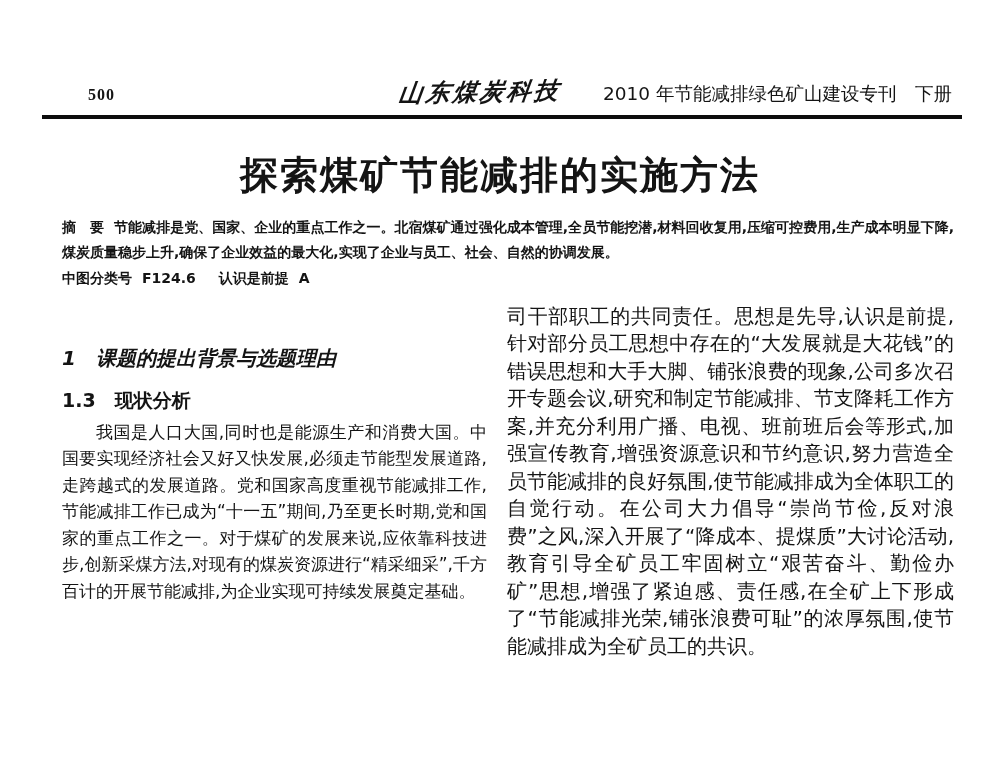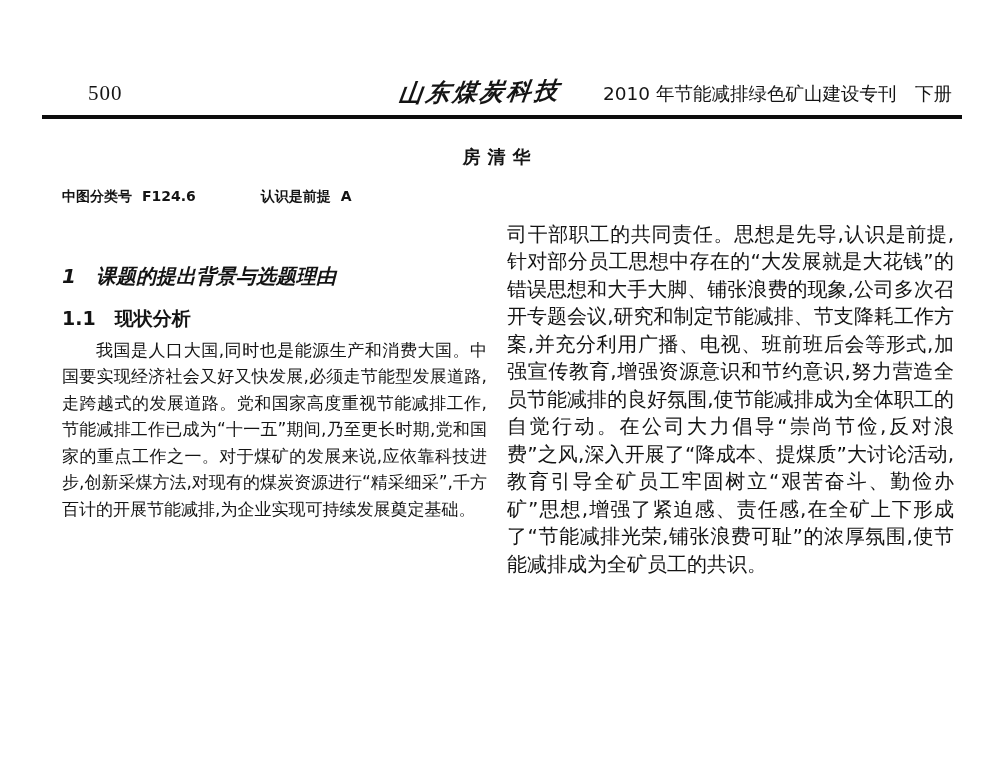--- a/index.html
+++ b/index.html
@@ -11,22 +11,23 @@
     font-family:"DejaVu Sans","Liberation Sans",sans-serif;
     color:#141414;
   }
   
   .hdr{
     display:flex;align-items:baseline;
     margin:76px 48px 0 88px;
   }
   .page-num{
     font-family:"Liberation Serif",serif;
-    font-size:21px;letter-spacing:1px;
+    font-size:16px;letter-spacing:1px;
     margin-right:auto;
+    font-weight:bold;
   }
   .journal-name{
     font-size:24px;font-weight:700;font-style:italic;
     letter-spacing:3px;
     transform:skewX(-8deg) rotate(-1deg);
     white-space:nowrap;
   }
   .issue-info{
     font-size:18.5px;margin-left:42px;white-space:nowrap;
   }
@@ -51,21 +52,21 @@
   }
   
   .meta{margin:17px 46px 0 62px;}
   .abstract{
     font-size:14px;font-weight:600;line-height:25px;
     text-align:justify;
   }
   .lbl{font-weight:700;margin-right:10px;}
   .kw-line{margin-top:3px;font-size:14px;font-weight:700;line-height:22px;}
   .clc-line{margin-top:2px;font-size:14px;font-weight:700;line-height:22px;}
-  .clc-line .val{margin-right:60px;font-weight:700;}
+  .clc-line .val{margin-right:18px;font-weight:700;}
   
   .cols{
     display:flex;
     margin:6px 0 0 62px;
   }
   .col-left{width:425px;margin-right:20px;}
   .col-right{width:447px;}
   .h2{
     margin-top:50px;
     font-size:20px;font-weight:700;line-height:27px;
@@ -95,33 +96,36 @@
 
 <div class="page">
 
   <div class="hdr">
     <span class="page-num">500</span>
     <span class="journal-name">山东煤炭科技</span>
     <span class="issue-info">2010 年节能减排绿色矿山建设专刊　下册</span>
   </div>
   <div class="hdr-rule"></div>
 
-  <div class="author">房清华</div>
+  <div class="title">探索煤矿节能减排的实施方法</div>
 
   <div class="meta">
+    <div class="abstract">
+      <span class="lbl">摘　要</span><span>节能减排是党、国家、企业的重点工作之一。北宿煤矿通过强化成本管理,全员节能挖潜,材料回收复用,压缩可控费用,生产成本明显下降,煤炭质量稳步上升,确保了企业效益的最大化,实现了企业与员工、社会、自然的协调发展。</span>
+    </div>
     <div class="clc-line">
       <span class="lbl">中图分类号</span><span class="val">F124.6</span>
       <span class="lbl">认识是前提</span><span>A</span>
     </div>
   </div>
 
   <div class="cols">
     <div class="col-left">
       <div class="h2">1　课题的提出背景与选题理由</div>
-      <div class="h3">1.1　现状分析</div>
+      <div class="h3">1.3　现状分析</div>
       <div class="body-p">我国是人口大国,同时也是能源生产和消费大国。中国要实现经济社会又好又快发展,必须走节能型发展道路,走跨越式的发展道路。党和国家高度重视节能减排工作,节能减排工作已成为“十一五”期间,乃至更长时期,党和国家的重点工作之一。对于煤矿的发展来说,应依靠科技进步,创新采煤方法,对现有的煤炭资源进行“精采细采”,千方百计的开展节能减排,为企业实现可持续发展奠定基础。</div>
 
     </div>
     <div class="col-right">
       <div class="body-p-cont">司干部职工的共同责任。思想是先导,认识是前提,针对部分员工思想中存在的“大发展就是大花钱”的错误思想和大手大脚、铺张浪费的现象,公司多次召开专题会议,研究和制定节能减排、节支降耗工作方案,并充分利用广播、电视、班前班后会等形式,加强宣传教育,增强资源意识和节约意识,努力营造全员节能减排的良好氛围,使节能减排成为全体职工的自觉行动。在公司大力倡导“崇尚节俭,反对浪费”之风,深入开展了“降成本、提煤质”大讨论活动,教育引导全矿员工牢固树立“艰苦奋斗、勤俭办矿”思想,增强了紧迫感、责任感,在全矿上下形成了“节能减排光荣,铺张浪费可耻”的浓厚氛围,使节能减排成为全矿员工的共识。</div>
 
     </div>
   </div>
 
 </div>

